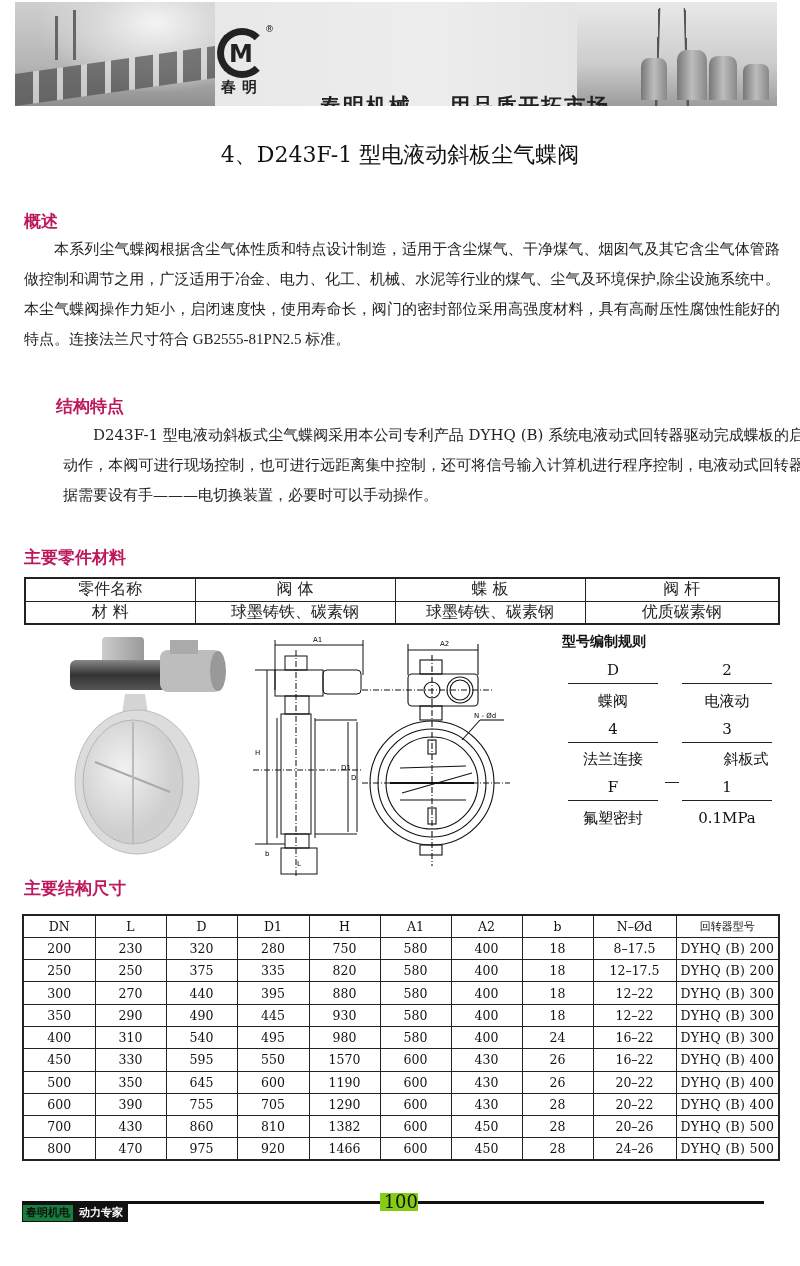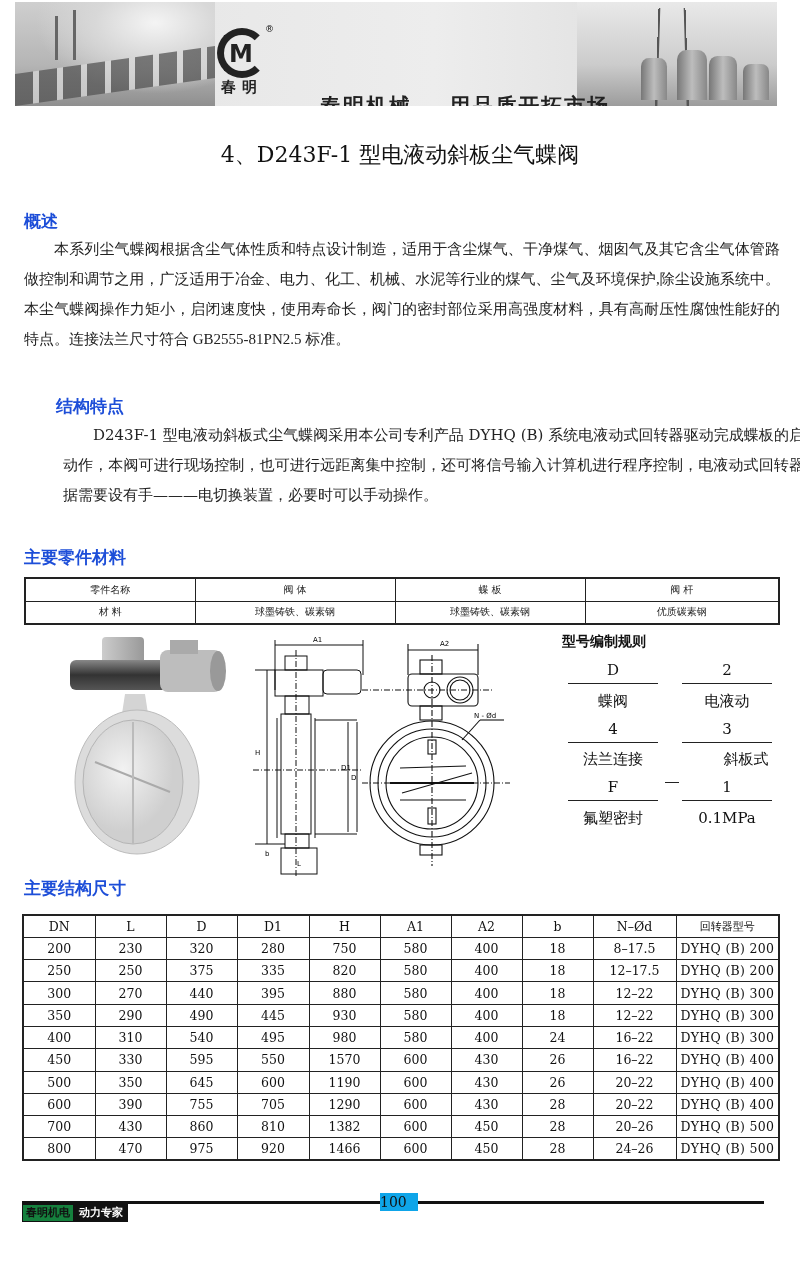--- a/index.html
+++ b/index.html
@@ -22,26 +22,26 @@
   .logo { position: absolute; left: 200px; top: 26px; width: 60px; height: 70px; }
   .logo .ring { position: absolute; left: 2px; top: 0; width: 50px; height: 50px; border: 7px solid #222; border-right-color: transparent; border-radius: 50%; }
   .logo .m { position: absolute; left: 14px; top: 12px; font: bold 24px "DejaVu Sans", sans-serif; color: #222; letter-spacing: -2px; }
   .logo .reg { position: absolute; left: 50px; top: -4px; font: 9px "DejaVu Sans", sans-serif; }
   .logo .name { position: absolute; left: 6px; top: 50px; font: bold 15px "DejaVu Sans", sans-serif; letter-spacing: 6px; color: #222; }
   .slogan { position: absolute; left: 305px; top: 44px; font: bold 21px "DejaVu Sans", sans-serif; color: #222; letter-spacing: 2px; white-space: pre; margin-top: 46px; }
 
   
   .page-title { position: absolute; left: 0; top: 140px; width: 800px; text-align: center; font-size: 22px; color: #111; }
 
-  .sec-head { position: absolute; left: 24px; font: bold 17px "DejaVu Sans", sans-serif; color: #1d4ed8; }
+  .sec-head { position: absolute; left: 24px; font: bold 17px "DejaVu Sans", sans-serif; color: #be185d; }
   .para { position: absolute; left: 24px; width: 756px; font-size: 15px; line-height: 30px; text-align: justify; text-indent: 2em; color: #222; }
 
   
   table { border-collapse: collapse; }
-  .mat-table { position: absolute; left: 24px; top: 577px; width: 756px; font-size: 10px; }
+  .mat-table { position: absolute; left: 24px; top: 577px; width: 756px; font-size: 16px; }
   .mat-table td { border: 1px solid #222; height: 23px; text-align: center; color: #222; }
   .mat-table { border: 2px solid #222; }
 
   
   .photo { position: absolute; left: 40px; top: 632px; width: 200px; height: 230px; }
   .drawing1 { position: absolute; left: 245px; top: 630px; width: 120px; height: 248px; }
   .drawing2 { position: absolute; left: 362px; top: 630px; width: 150px; height: 236px; }
 
   
   .rule-title { position: absolute; left: 562px; top: 633px; font: bold 14px "DejaVu Sans", sans-serif; color: #111; }
@@ -53,21 +53,21 @@
   
   .dim-head { top: 877px; }
   .dim-table { position: absolute; left: 22px; top: 914px; width: 758px; font-size: 12.5px; border: 2px solid #222; }
   .dim-table th, .dim-table td { border: 1px solid #222; height: 22.3px; text-align: center; font-weight: normal; color: #111; padding: 0; }
   .dim-table th { font-size: 12.5px; }
   .dim-table th.cn { font-size: 11px; }
   .dim-table td.model { text-align: left; padding-left: 4px; letter-spacing: .3px; }
 
   
   .footer-line { position: absolute; left: 22px; top: 1201px; width: 742px; height: 3px; background: #111; }
-  .page-num { position: absolute; left: 380px; top: 1193px; width: 38px; height: 18px; background: #0ea5e9; text-align: left; font-size: 14px; line-height: 18px; }
+  .page-num { position: absolute; left: 380px; top: 1193px; width: 38px; height: 18px; background: #84cc16; text-align: right; font-size: 18px; line-height: 18px; }
   .foot-brand { position: absolute; left: 22px; top: 1204px; height: 18px; display: flex; font: bold 11px "DejaVu Sans", sans-serif; }
   .foot-brand .a { border: 1px solid #111; background: #15803d; color: #111; padding: 0 3px; line-height: 16px; }
   .foot-brand .b { background: #111; color: #fff; padding: 0 5px; line-height: 18px; }
 </style>
 </head>
 <body>
 
 <div class="banner">
   <div class="sky-l"></div>
   <div class="bridge"></div>

